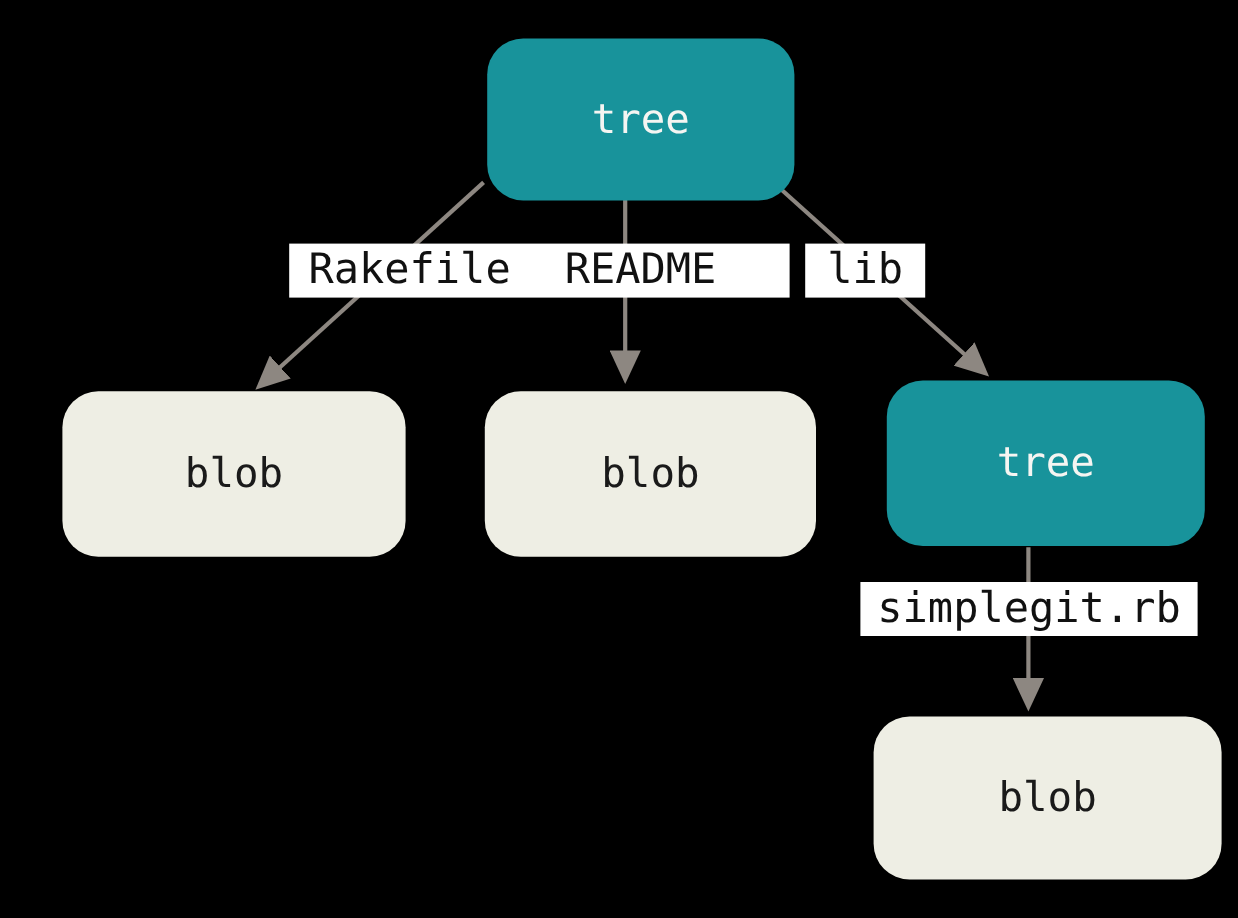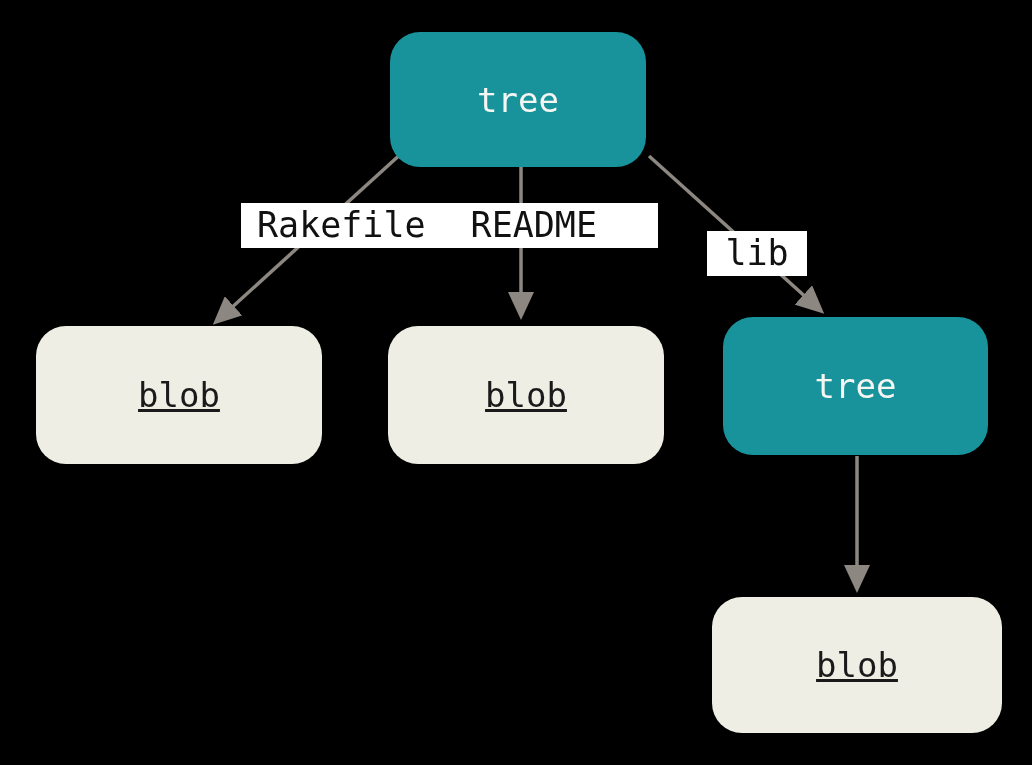--- a/index.html
+++ b/index.html
@@ -39,32 +39,33 @@
     display: flex; align-items: center;
     font-size: 35px; line-height: 45px;
     white-space: pre;
   }
   .edge-label { justify-content: center; }
   .edge-label-band {
     left: 241px; top: 203px; width: 417px;
     justify-content: flex-start;
     padding-left: 16px; gap: 45px;
   }
-  .edge-label.lib       { left: 707px; top: 203px; width: 100px; margin-top: 28px; }
+  .edge-label.lib       { left: 671px; top: 203px; width: 100px; }
   .edge-label.simplegit { left: 717px; top: 485px; width: 281px; }
 
   .node {
     position: absolute;
     border-radius: 30px;
     display: flex; align-items: center; justify-content: center;
     font-size: 34px;
     z-index: 3;
+    margin-left: 16px;
   }
   .node.tree { background: var(--c-tree-fill); color: var(--c-tree-text); }
-  .node.blob { background: var(--c-blob-fill); color: var(--c-blob-text); text-decoration: underline; }
+  .node.blob { background: var(--c-blob-fill); color: var(--c-blob-text); }
 
   .node.root-tree     { left: 390px; top: 32px;  width: 256px; height: 135px; }
   .node.blob-readme   { left: 36px;  top: 326px; width: 286px; height: 138px; }
   .node.blob-rakefile { left: 388px; top: 326px; width: 276px; height: 138px; }
   .node.lib-tree      { left: 723px; top: 317px; width: 265px; height: 138px; }
   .node.blob-simplegit{ left: 712px; top: 597px; width: 290px; height: 136px; }
 </style>
 </head>
 <body>
 
@@ -84,20 +85,23 @@
 
   <div class="edge-label-band">
     <span>Rakefile</span>
     <span>README</span>
   </div>
 
   <div class="edge-label lib">
     <span>lib</span>
   </div>
 
+  <div class="edge-label simplegit">
+    <span>simplegit.rb</span>
+  </div>
 
   <div class="node tree root-tree">
     <span>tree</span>
   </div>
 
   <div class="node blob blob-readme">
     <span>blob</span>
   </div>
 
   <div class="node blob blob-rakefile">

